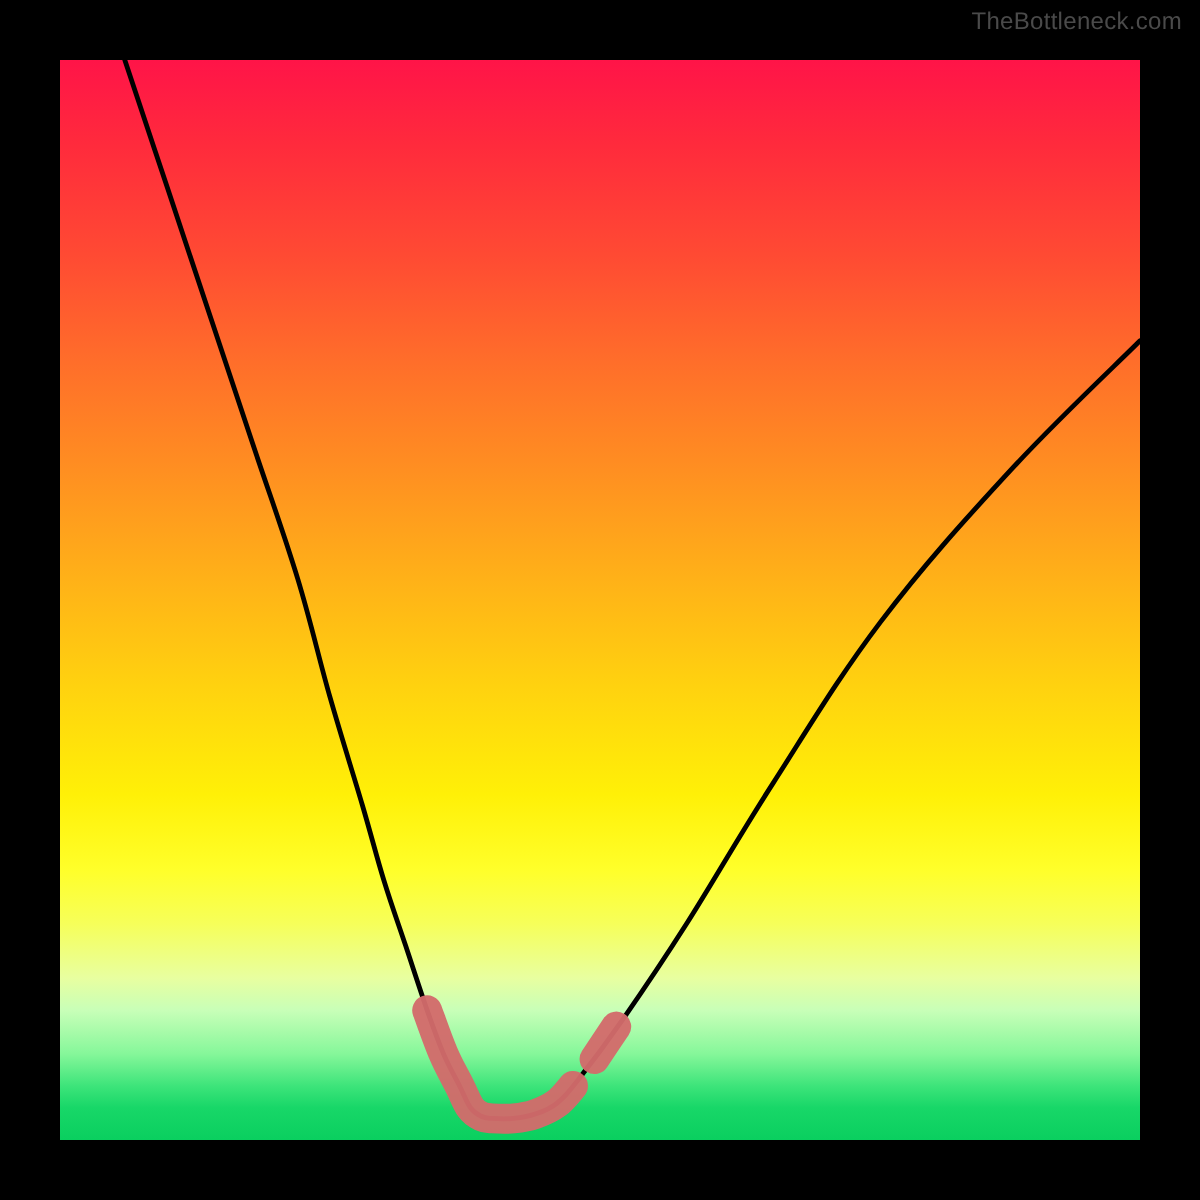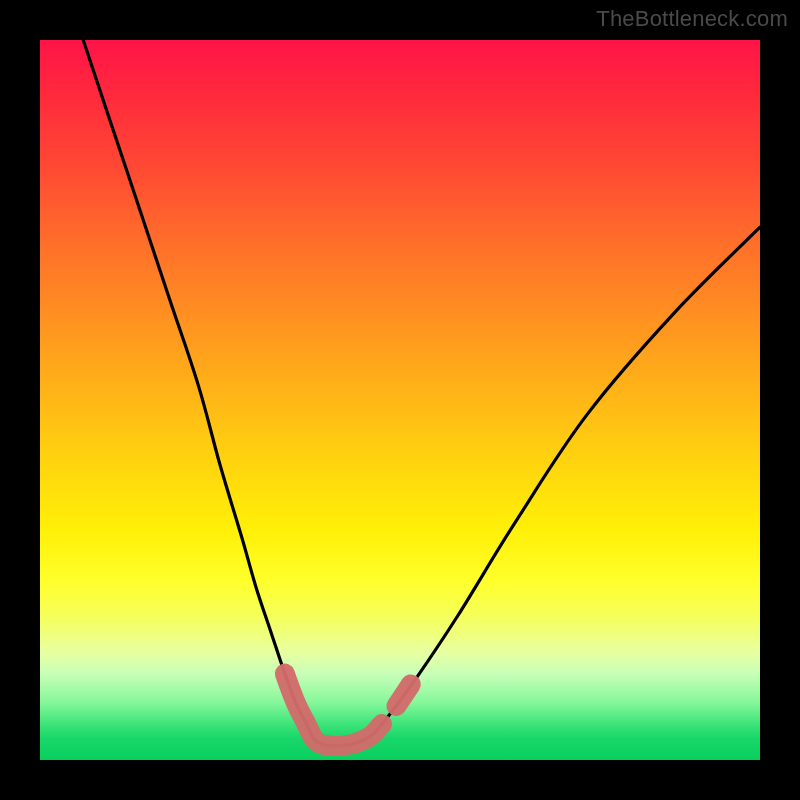--- a/index.html
+++ b/index.html
@@ -43,21 +43,21 @@
       #3de47a 95%,
       #18d768 97%,
       #0acf5f 100%
     );
   }
   .attribution {
     position: absolute;
     top: 6px;
     right: 12px;
     color: #4a4a4a;
-    font-size: 22px;
+    font-size: 16px;
     letter-spacing: 0.2px;
     user-select: none;
   }
   svg.curve {
     position: absolute;
     left: 0;
     top: 0;
     width: 720px;
     height: 720px;
     overflow: visible;

